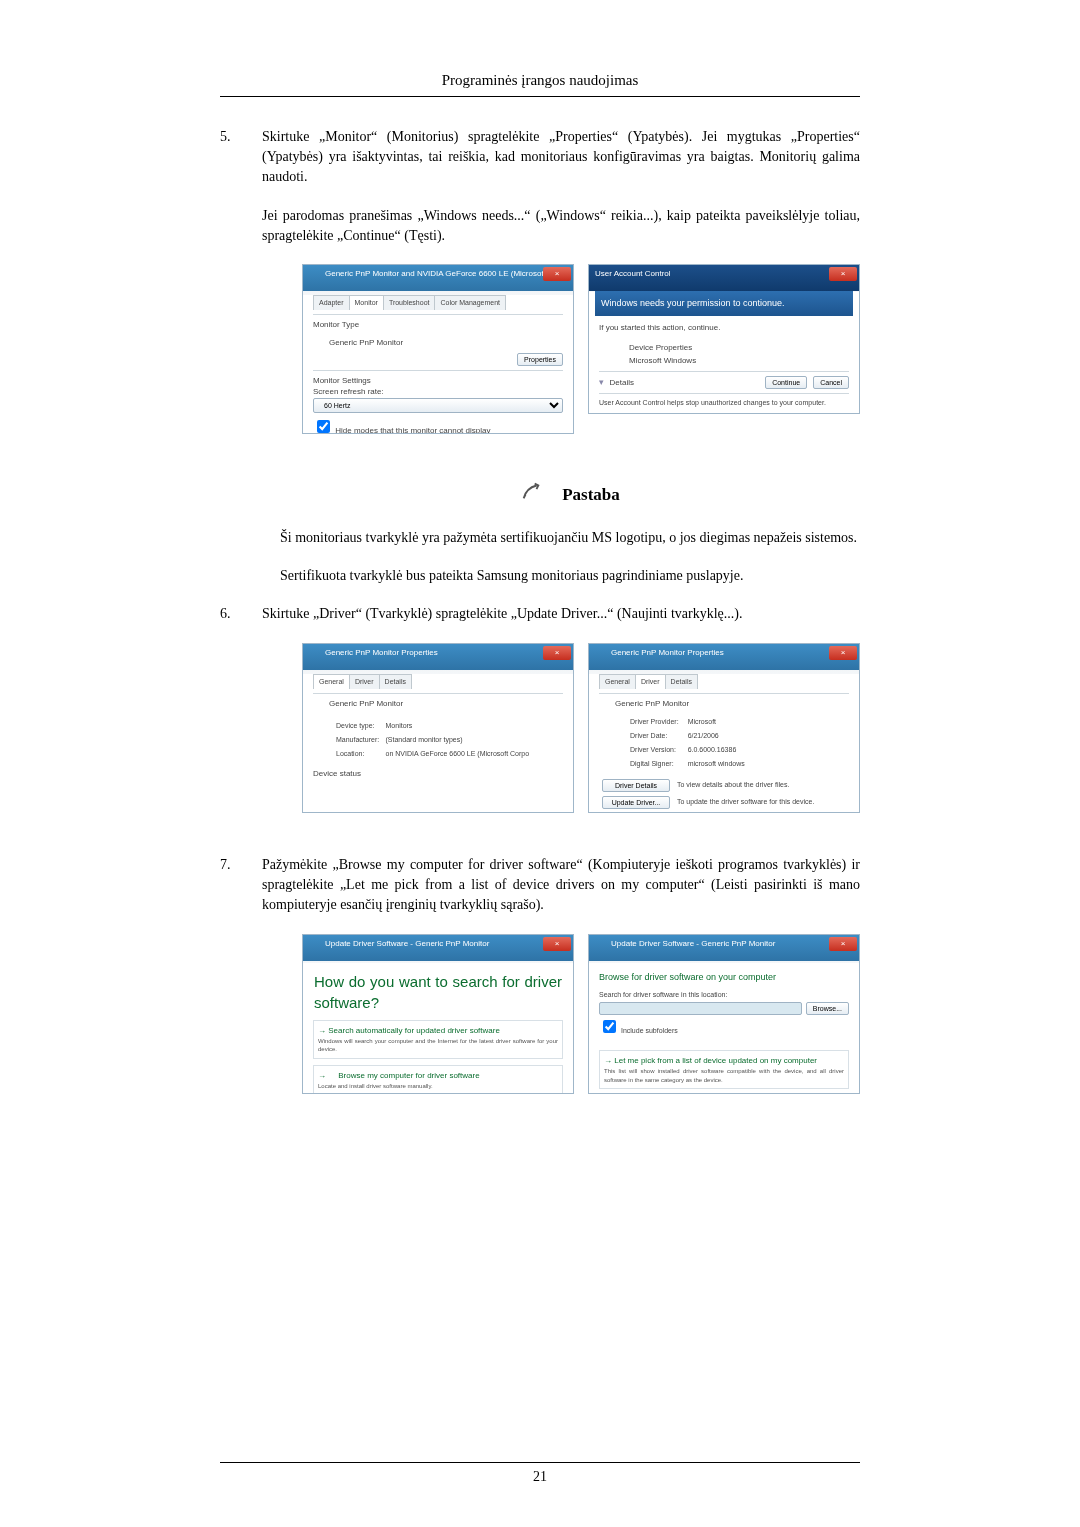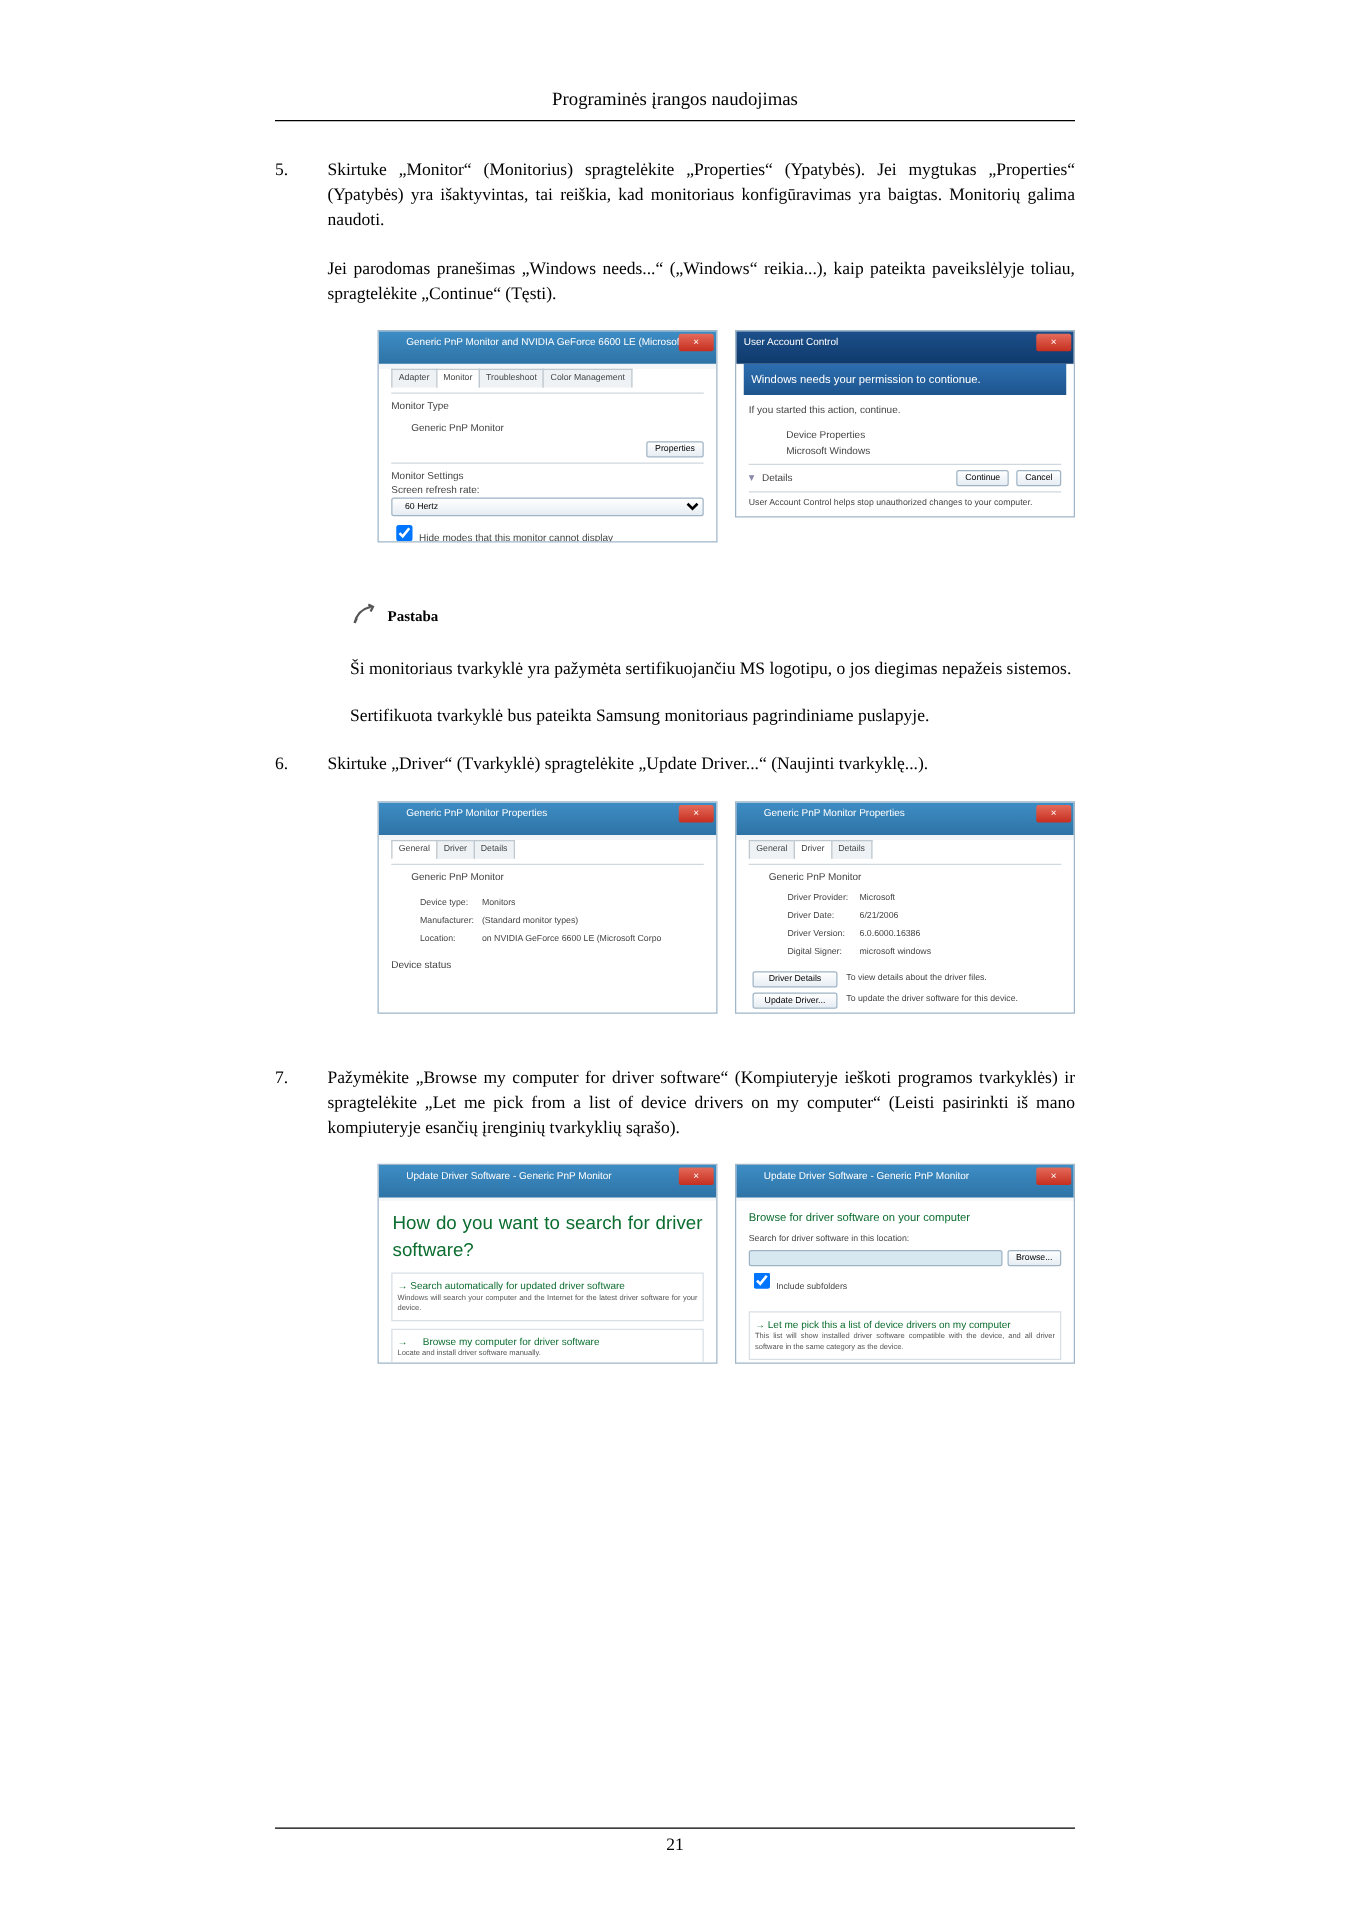--- a/index.html
+++ b/index.html
@@ -107,23 +107,24 @@
     border: 1px solid #9fb3c4;
     background: linear-gradient(#fff, #e6edf3);
     border-radius: 2px;
   }
   .note-block {
     margin: 28px 0 18px 60px;
   }
   .note-head {
     display: flex;
     align-items: center;
-    gap: 8px;
+    gap: 20px;
     font-weight: bold;
-    font-size: 12px;
+    font-size: 17px;
+    justify-content: center;
   }
   .note-head svg { width: 22px; height: 22px; }
   .footer {
     position: absolute;
     bottom: 40px;
     left: 180px;
     right: 180px;
     text-align: center;
     font-size: 14px;
   }
@@ -353,21 +354,21 @@
               <div style="font-size:7px;">Search for driver software in this location:</div>
               <div style="display:flex;gap:4px;margin:2px 0;">
                 <input type="text" style="flex: 1 1 0%; background: rgb(216, 232, 240);">
                 <button class="btn">Browse...</button>
               </div>
               <label style="font-size:7px;">
                 <input type="checkbox" checked="" style="">
                 <span>Include subfolders</span>
               </label>
               <div style="border:1px solid #d8e0e6;padding:4px;margin-top:14px;">
-                <span style="color:#0b6d2f;">→ </span><span style="color:#0b6d2f;">Let me pick this a list of device drivers on my computer</span>
+                <span style="color:#0b6d2f;">→ </span><span style="color:#0b6d2f;">Let me pick from a list of device updated on my computer</span>
                 <div style="font-size:6px;color:#555;">This list will show installed driver software compatible with the device, and all driver software in the same category as the device.</div>
               </div>
               
             </div>
           </div>
         </div>
       </div>
     </li>
   </ol>
 

